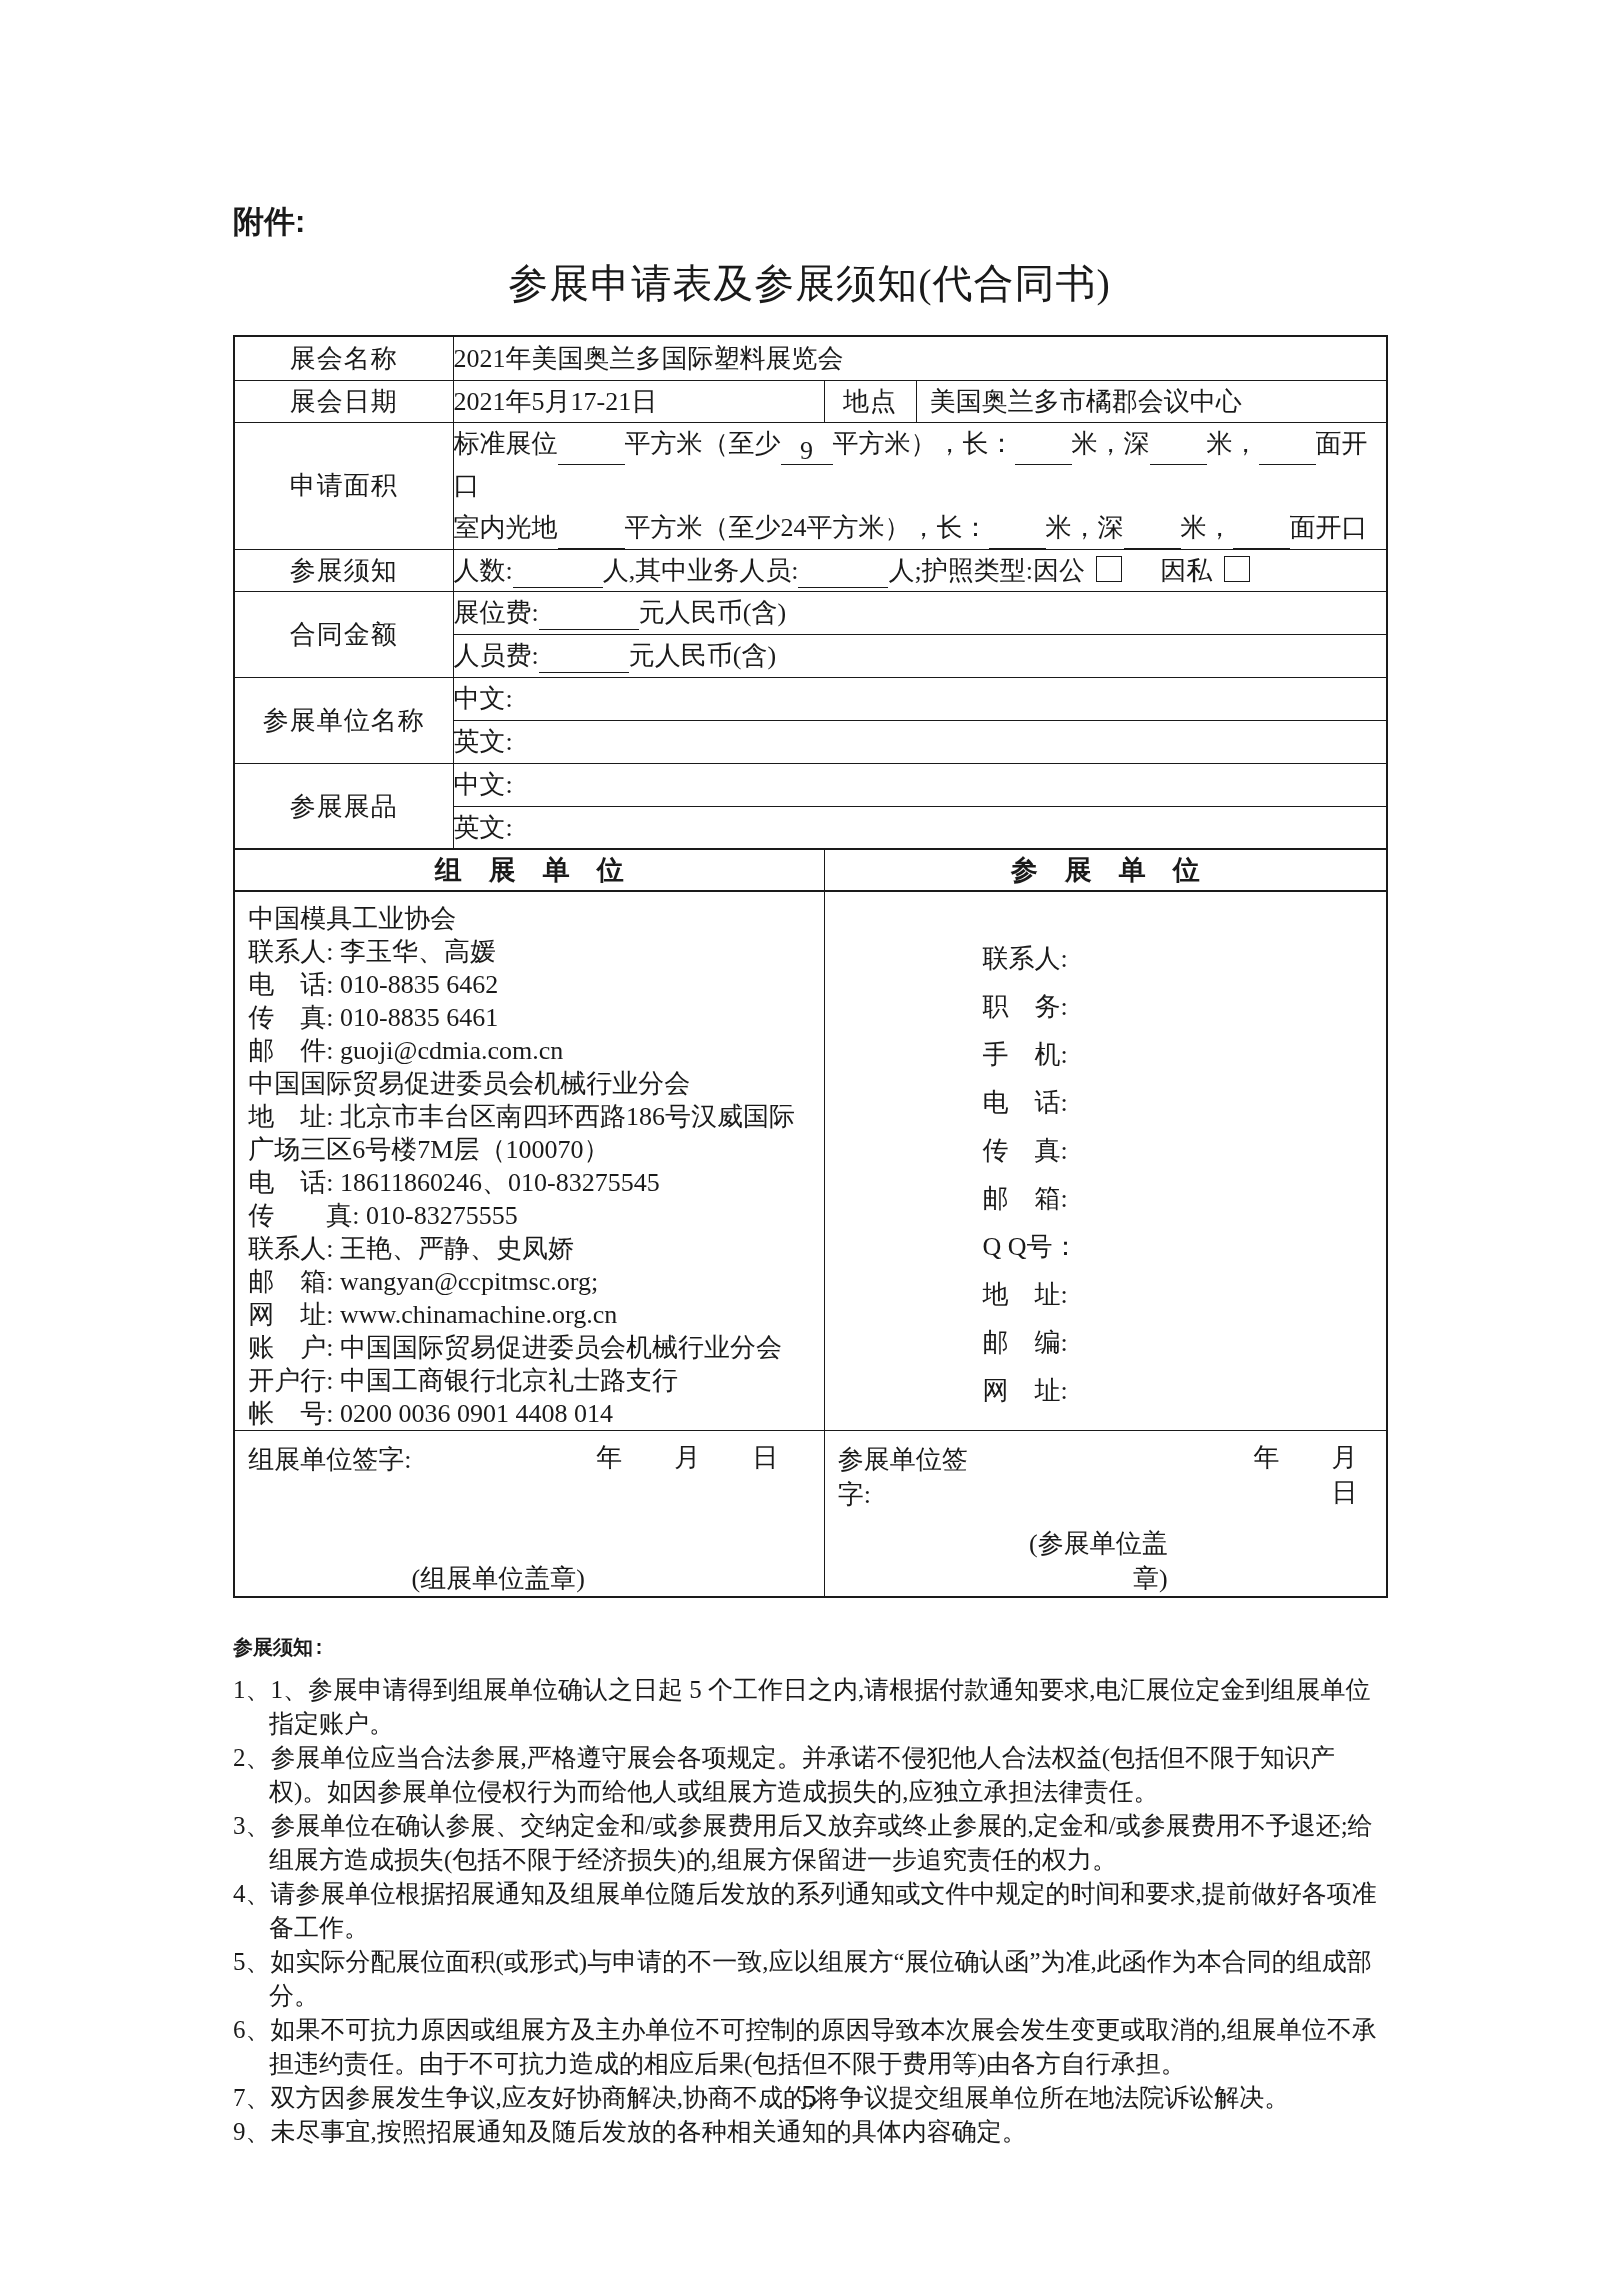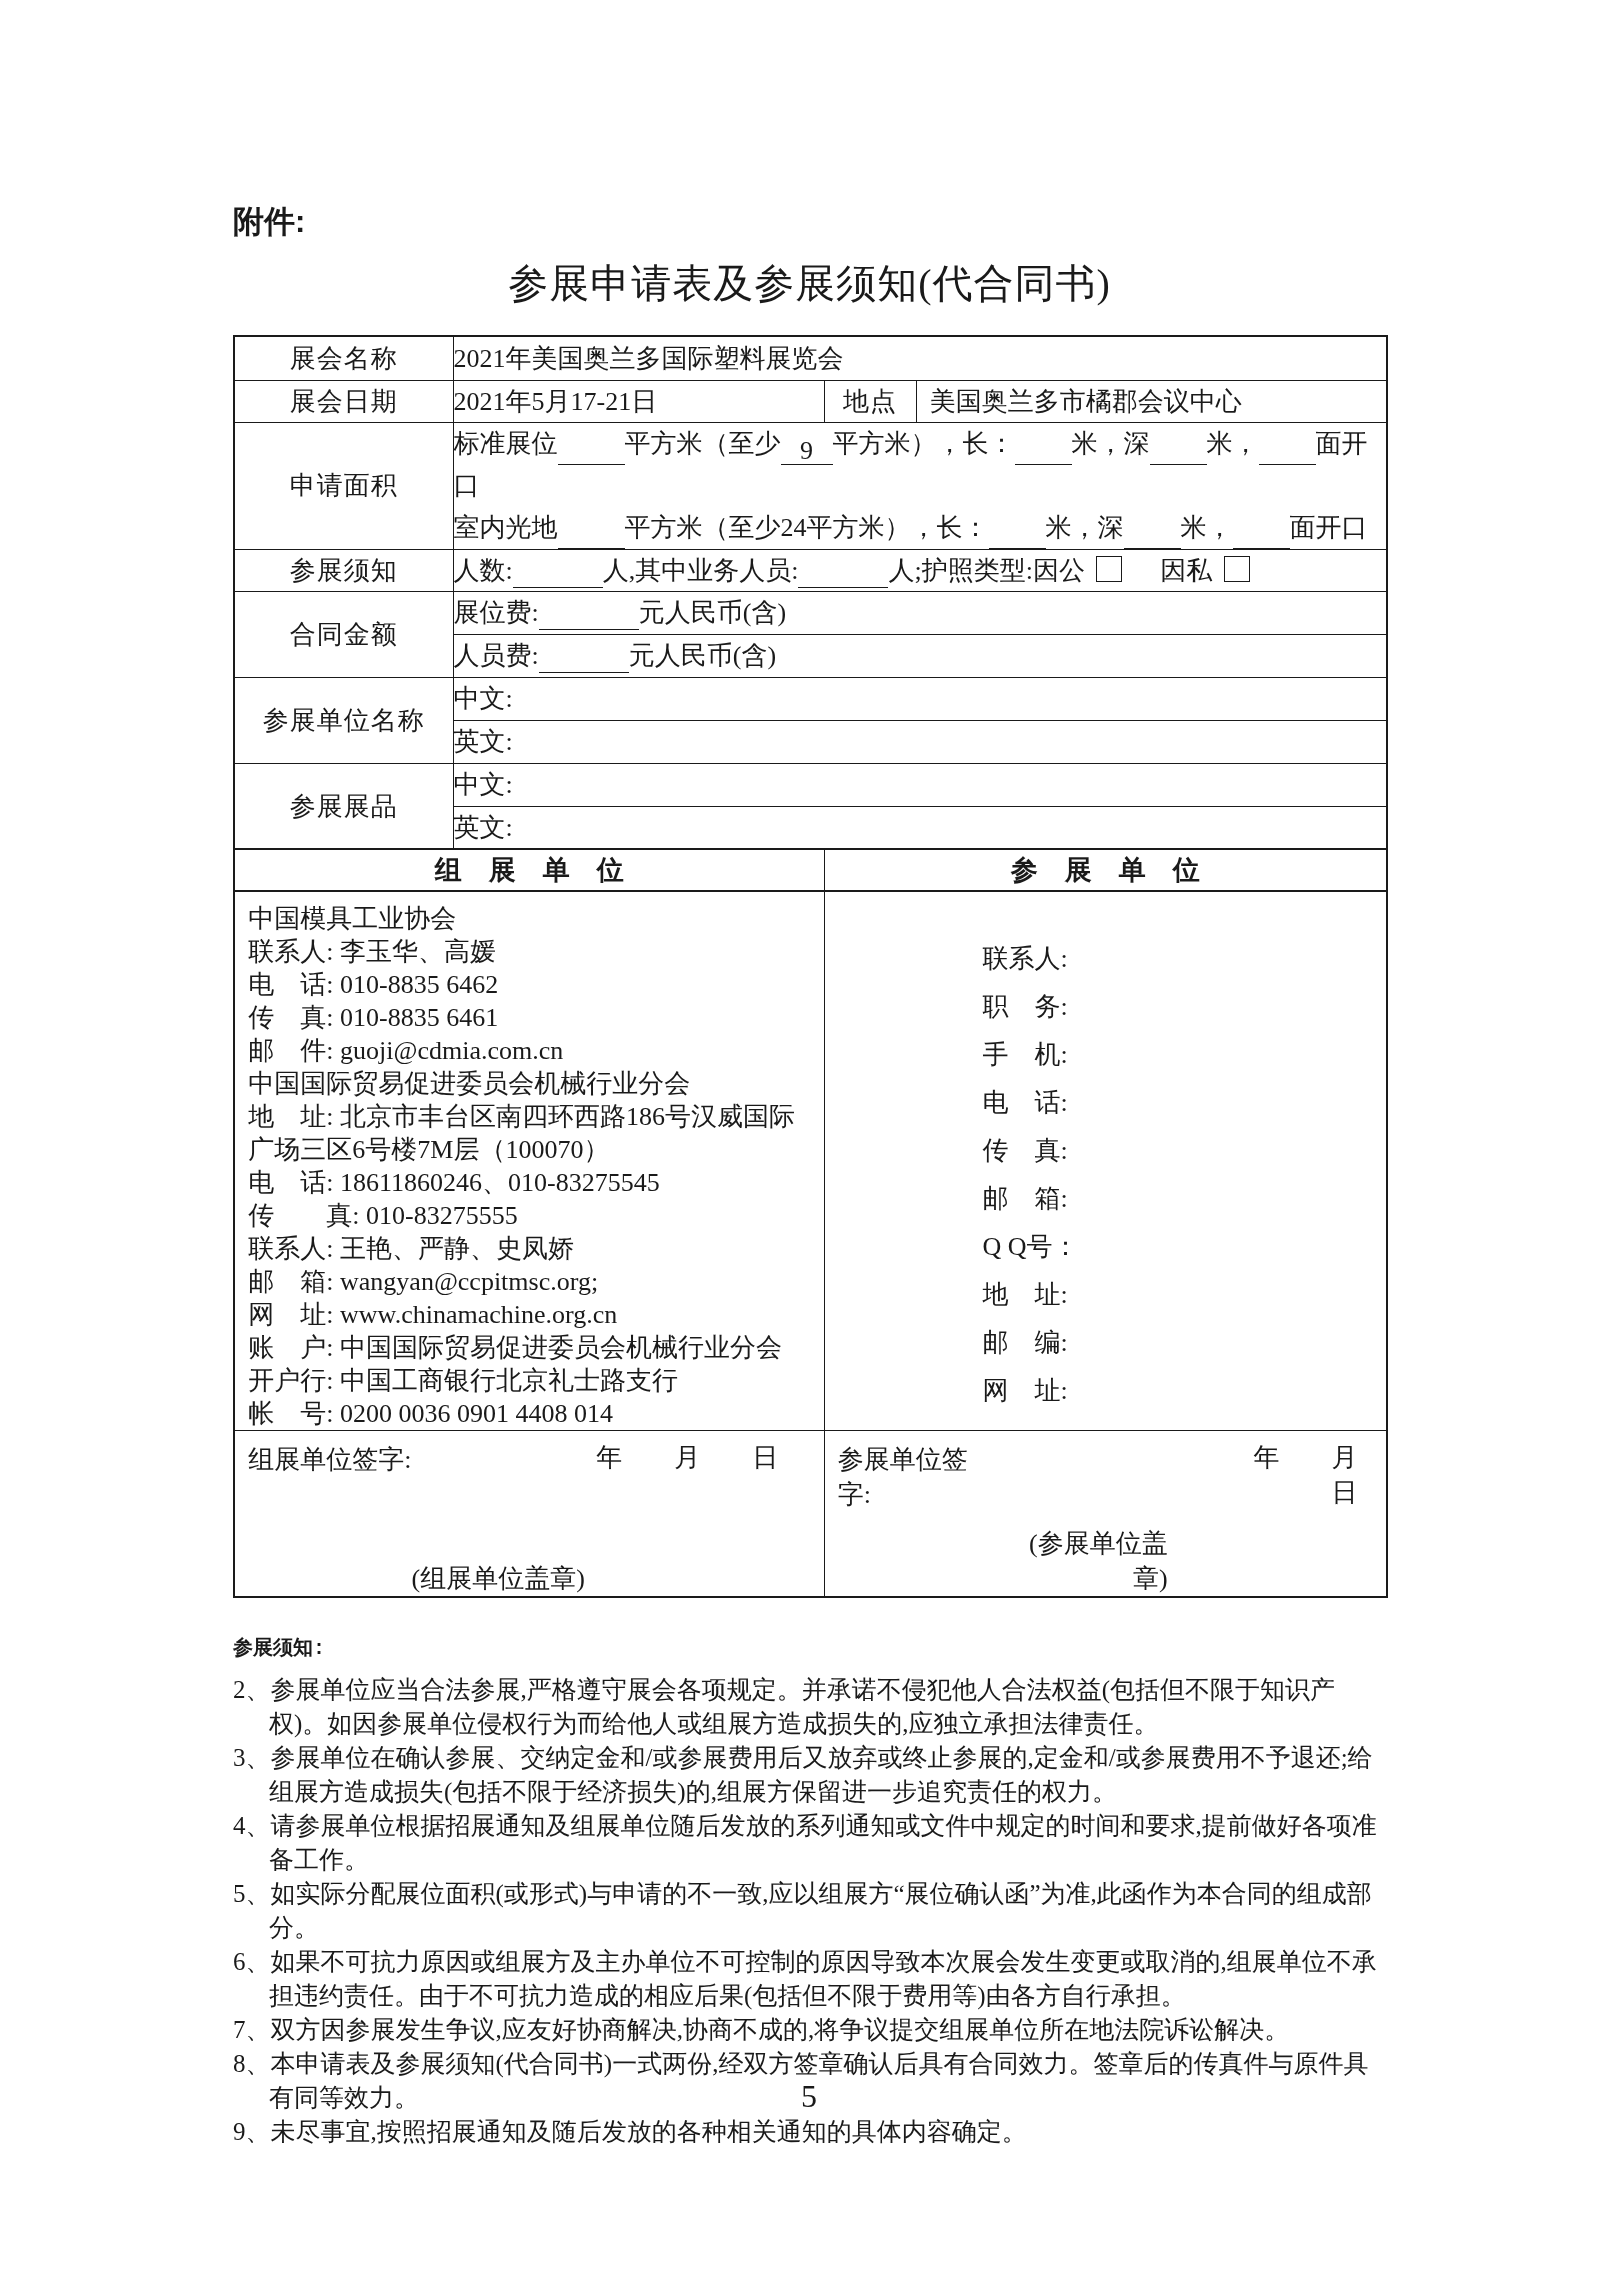--- a/index.html
+++ b/index.html
@@ -202,26 +202,26 @@
             <div class="sig-seal">(参展单位盖章)</div>
             <div class="sig-date">年　　月　　日</div>
           </div>
         </td>
       </tr>
     </tbody>
       </table>
 
     <div class="notices">
       <div class="notices-title">参展须知:</div>
+      <div class="notice-item">1、1、参展申请得到组展单位确认之日起 5 个工作日之内,请根据付款通知要求,电汇展位定金到组展单位指定账户。</div>
       <div class="notice-item">2、参展单位应当合法参展,严格遵守展会各项规定。并承诺不侵犯他人合法权益(包括但不限于知识产权)。如因参展单位侵权行为而给他人或组展方造成损失的,应独立承担法律责任。</div>
       <div class="notice-item">3、参展单位在确认参展、交纳定金和/或参展费用后又放弃或终止参展的,定金和/或参展费用不予退还;给组展方造成损失(包括不限于经济损失)的,组展方保留进一步追究责任的权力。</div>
       <div class="notice-item">4、请参展单位根据招展通知及组展单位随后发放的系列通知或文件中规定的时间和要求,提前做好各项准备工作。</div>
       <div class="notice-item">5、如实际分配展位面积(或形式)与申请的不一致,应以组展方“展位确认函”为准,此函作为本合同的组成部分。</div>
       <div class="notice-item">6、如果不可抗力原因或组展方及主办单位不可控制的原因导致本次展会发生变更或取消的,组展单位不承担违约责任。由于不可抗力造成的相应后果(包括但不限于费用等)由各方自行承担。</div>
       <div class="notice-item">7、双方因参展发生争议,应友好协商解决,协商不成的,将争议提交组展单位所在地法院诉讼解决。</div>
-      <div class="notice-item">8、本申请表及参展须知(代合同书)一式两份,经双方签章确认后具有合同效力。签章后的传真件与原件具有同等效力。</div>
       <div class="notice-item">9、未尽事宜,按照招展通知及随后发放的各种相关通知的具体内容确定。</div>
     </div>
   </div>
 
   <div class="page-number">5</div>
 </div>
 
 
 </body></html>

